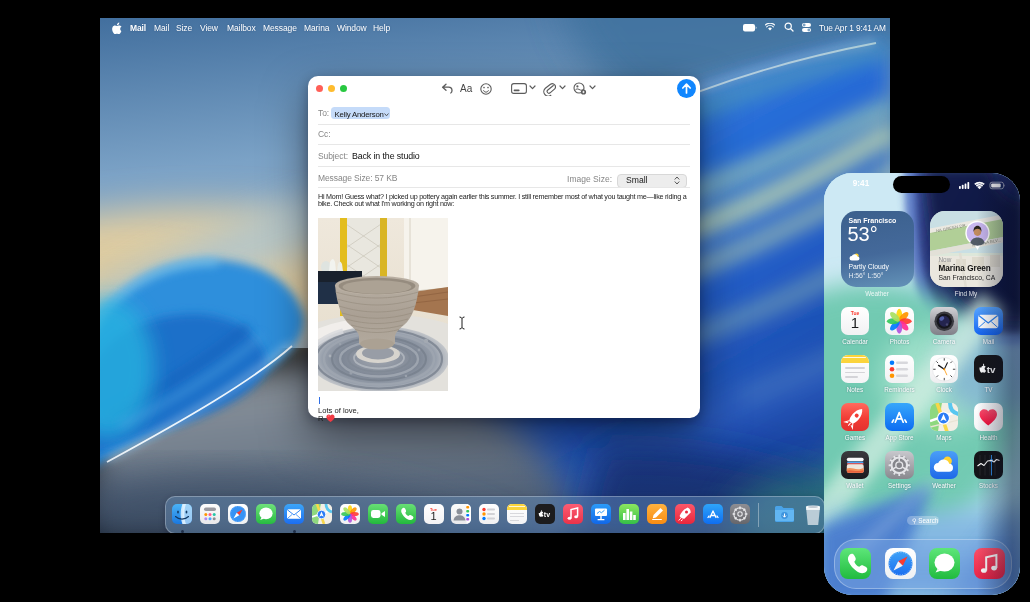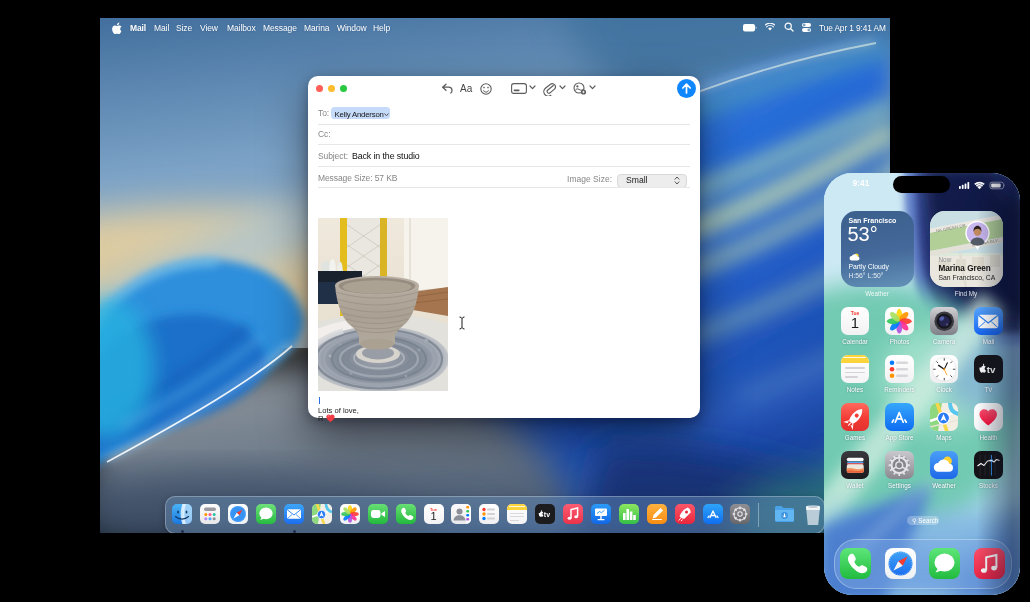--- a/index.html
+++ b/index.html
@@ -392,20 +392,21 @@
   <div class="sep" style="top:89.5px"></div>
   <div class="abs flabel" style="left:10px;top:97px">Message Size: 57 KB</div>
   <div class="abs" style="right:88px;top:97.5px;font-size:8.5px;color:#868686">Image Size:</div>
   <div class="abs" style="left:309px;top:97.5px;width:68px;height:12px;border-radius:4px;background:#ededed;border:0.5px solid #d8d8d8"></div>
   <div class="abs" style="left:318px;top:99px;font-size:8.6px;color:#1a1a1a">Small</div>
   <svg class="abs" style="left:366px;top:99.5px" width="6" height="9" viewBox="0 0 6 9">
       <path d="M1,3.2 L3,1 L5,3.2 M1,5.8 L3,8 L5,5.8" fill="none" stroke="#555" stroke-width="1" stroke-linecap="round" stroke-linejoin="round"></path>
     </svg>
   <div class="sep" style="top:111px"></div>
 
+  <div class="abs" style="left:10px;top:116.5px;width:372px;font-size:7.2px;letter-spacing:-0.26px;line-height:7.9px;color:#1c1c1c">Hi Mom! Guess what? I picked up pottery again earlier this summer. I still remember most of what you taught me—like riding a bike. Check out what I'm working on right now:</div>
   <div class="abs" id="photo" style="left:10px;top:142px;width:130px;height:173px;overflow:hidden">
     <svg width="130" height="173" viewBox="0 0 130 173">
       <defs>
         <linearGradient id="wallg" x1="0" y1="0" x2="0" y2="1">
             <stop offset="0" stop-color="#efe8dc"></stop>
             <stop offset="1" stop-color="#e4dbc9"></stop>
           </linearGradient>
         <linearGradient id="bowlg" x1="0" y1="0" x2="0" y2="1">
             <stop offset="0" stop-color="#b7aea2"></stop>
             <stop offset="0.55" stop-color="#aaa094"></stop>

